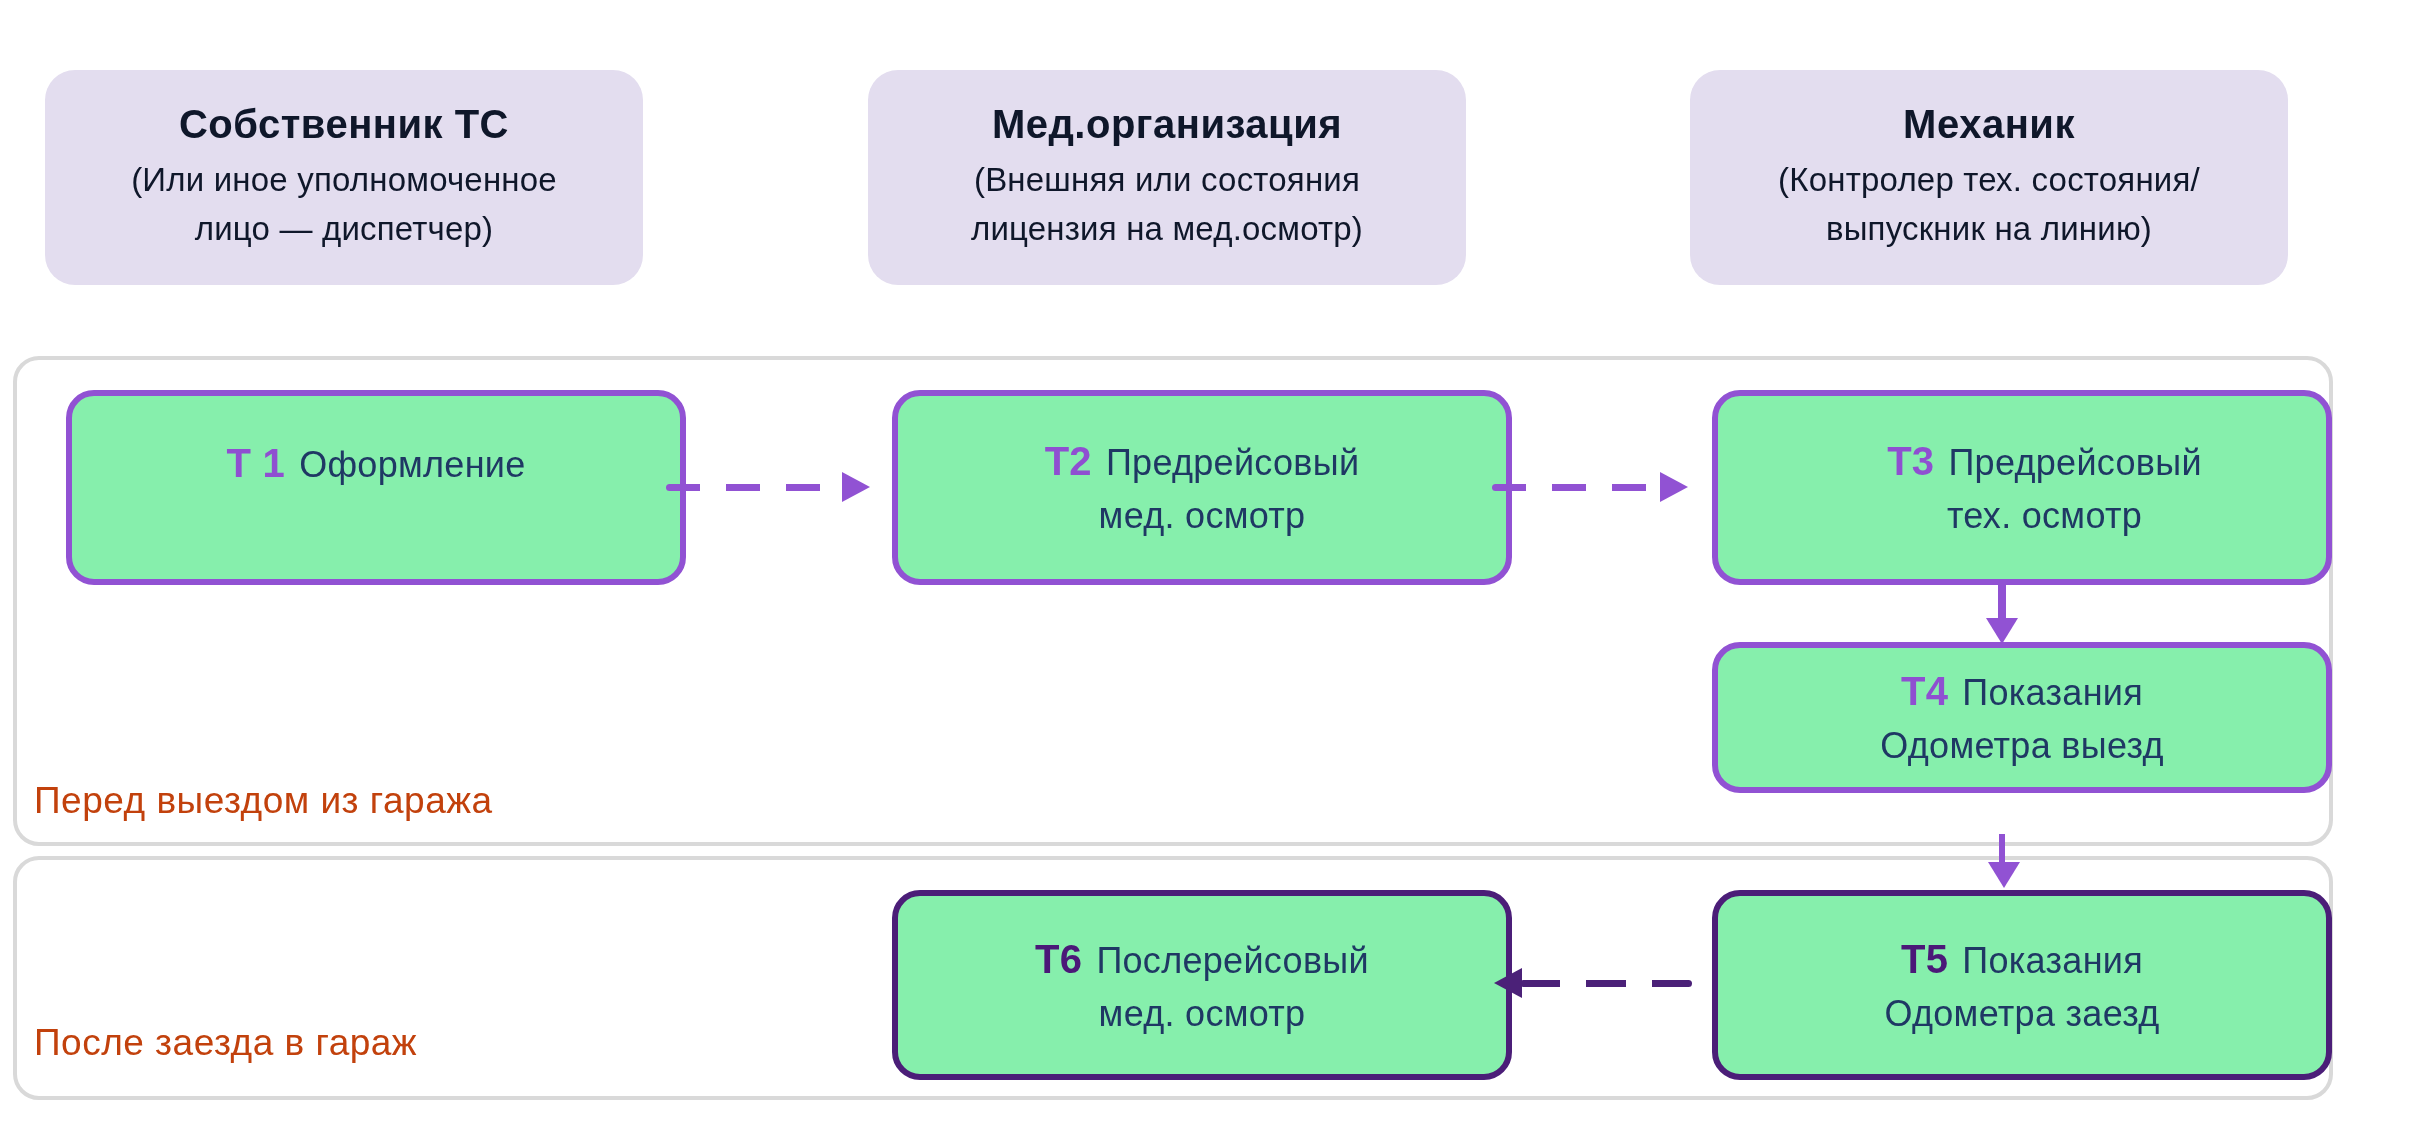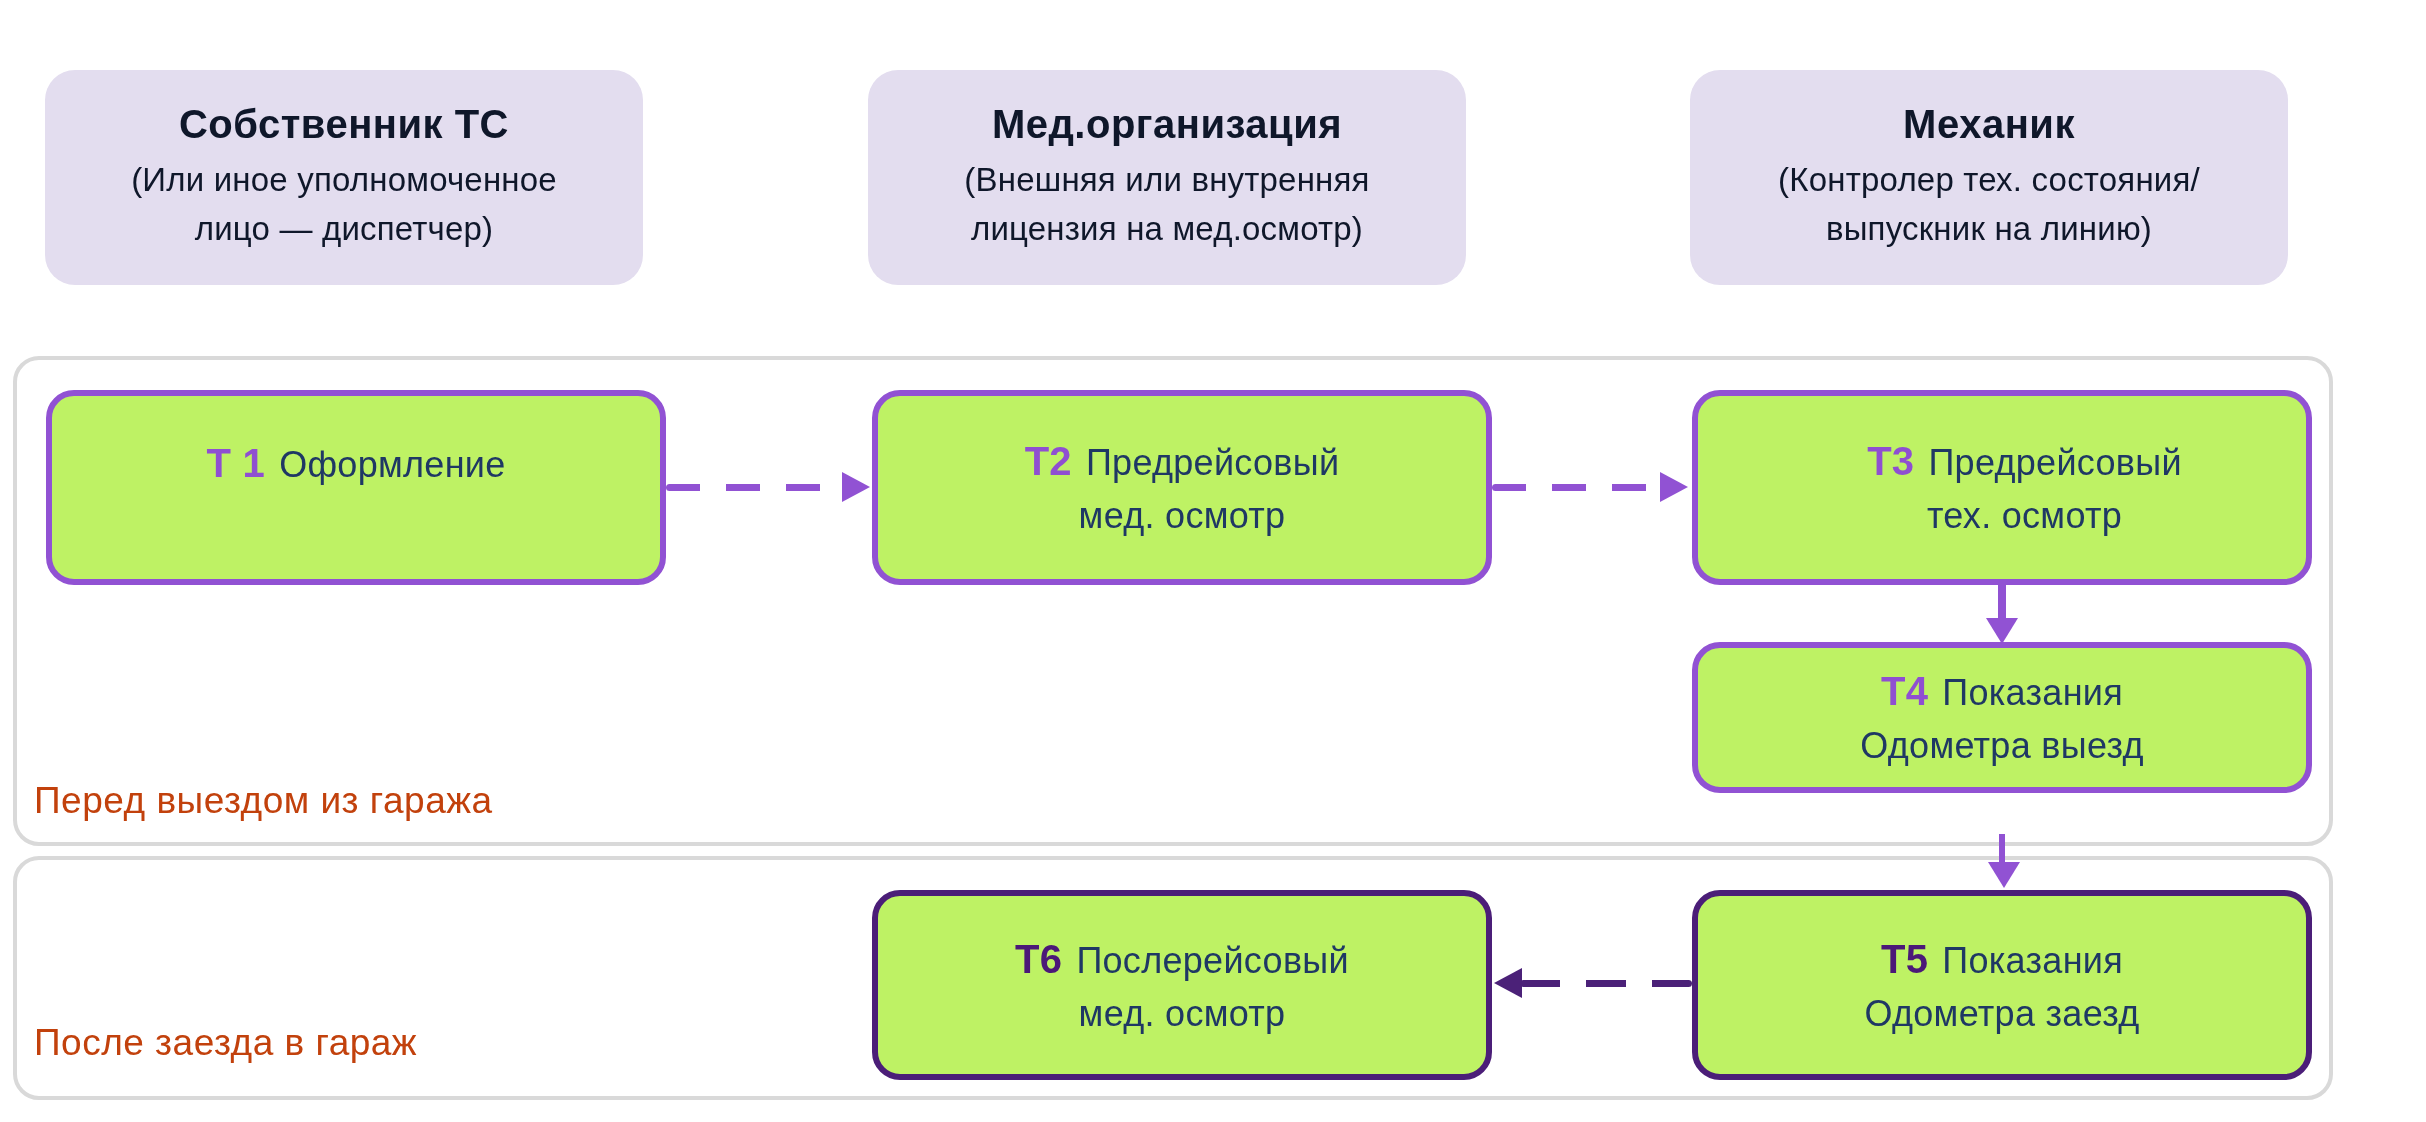--- a/index.html
+++ b/index.html
@@ -47,30 +47,31 @@
     position:absolute;left:34px;
     font-size:37px;font-weight:500;letter-spacing:.5px;
     color:#c2410c;
   }
   #lane-label-0{top:780px;}
   #lane-label-1{top:1022px;}
 
   
   .step{
     position:absolute;width:620px;height:195px;
-    background:#bef264;
+    background:#86efac;
     border:6px solid #9152d3;
     border-radius:28px;
     box-sizing:border-box;
     display:flex;flex-direction:column;
     align-items:center;justify-content:center;
     text-align:center;
     color:#1f3864;
     font-size:36px;font-weight:500;letter-spacing:.3px;
     line-height:1.45;
+    margin-left:20px;
   }
   .step .step-id{
     font-weight:700;font-size:40px;
     color:#8f4fd1;
     margin-right:14px;
   }
   .step.dark{border-color:#4b1e78;}
   .step.dark .step-id{color:#4b1878;}
   #step-t1{left:46px;top:390px;padding-bottom:50px;}
   #step-t2{left:872px;top:390px;}
@@ -125,21 +126,21 @@
   <div class="actor" id="actor-0">
     <div class="title">Собственник ТС</div>
     <div class="sub">
       <div>(Или иное уполномоченное</div>
       <div>лицо — диспетчер)</div>
     </div>
   </div>
   <div class="actor" id="actor-1">
     <div class="title">Мед.организация</div>
     <div class="sub">
-      <div>(Внешняя или внутренняя</div>
+      <div>(Внешняя или состояния</div>
       <div>лицензия на мед.осмотр)</div>
     </div>
   </div>
   <div class="actor" id="actor-2">
     <div class="title">Механик</div>
     <div class="sub">
       <div>(Контролер тех. состояния/</div>
       <div>выпускник на линию)</div>
     </div>
   </div>

